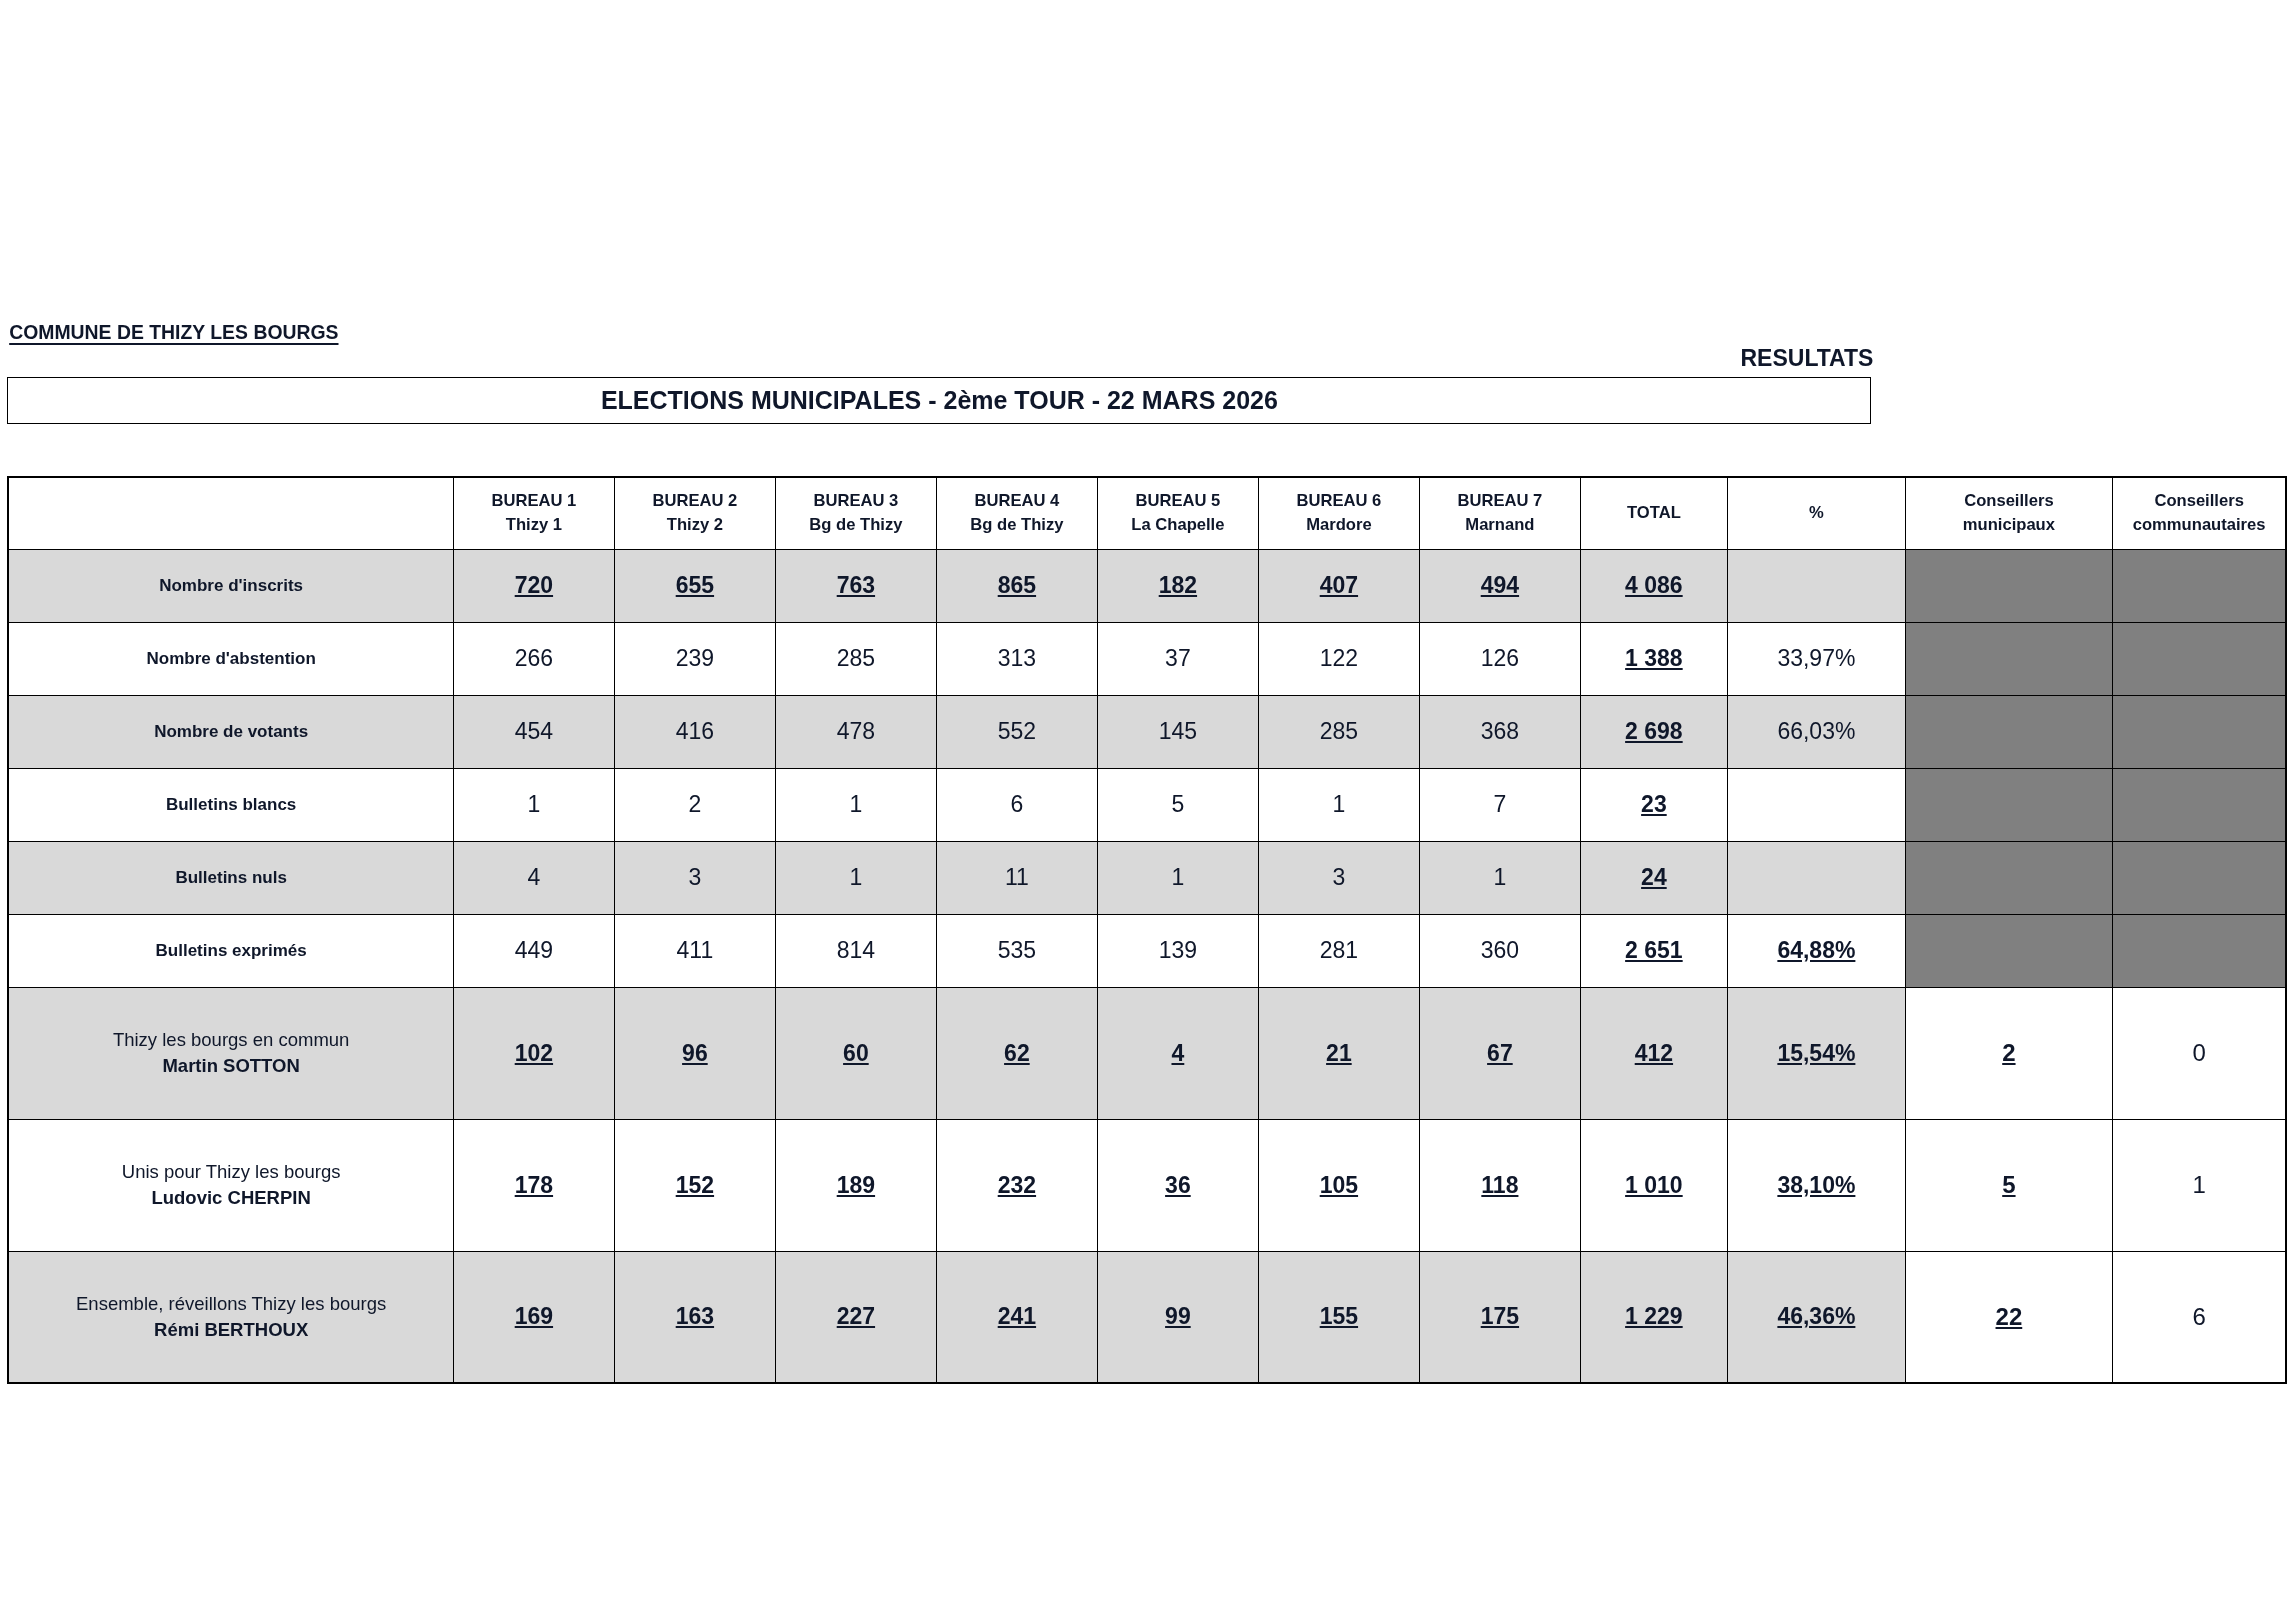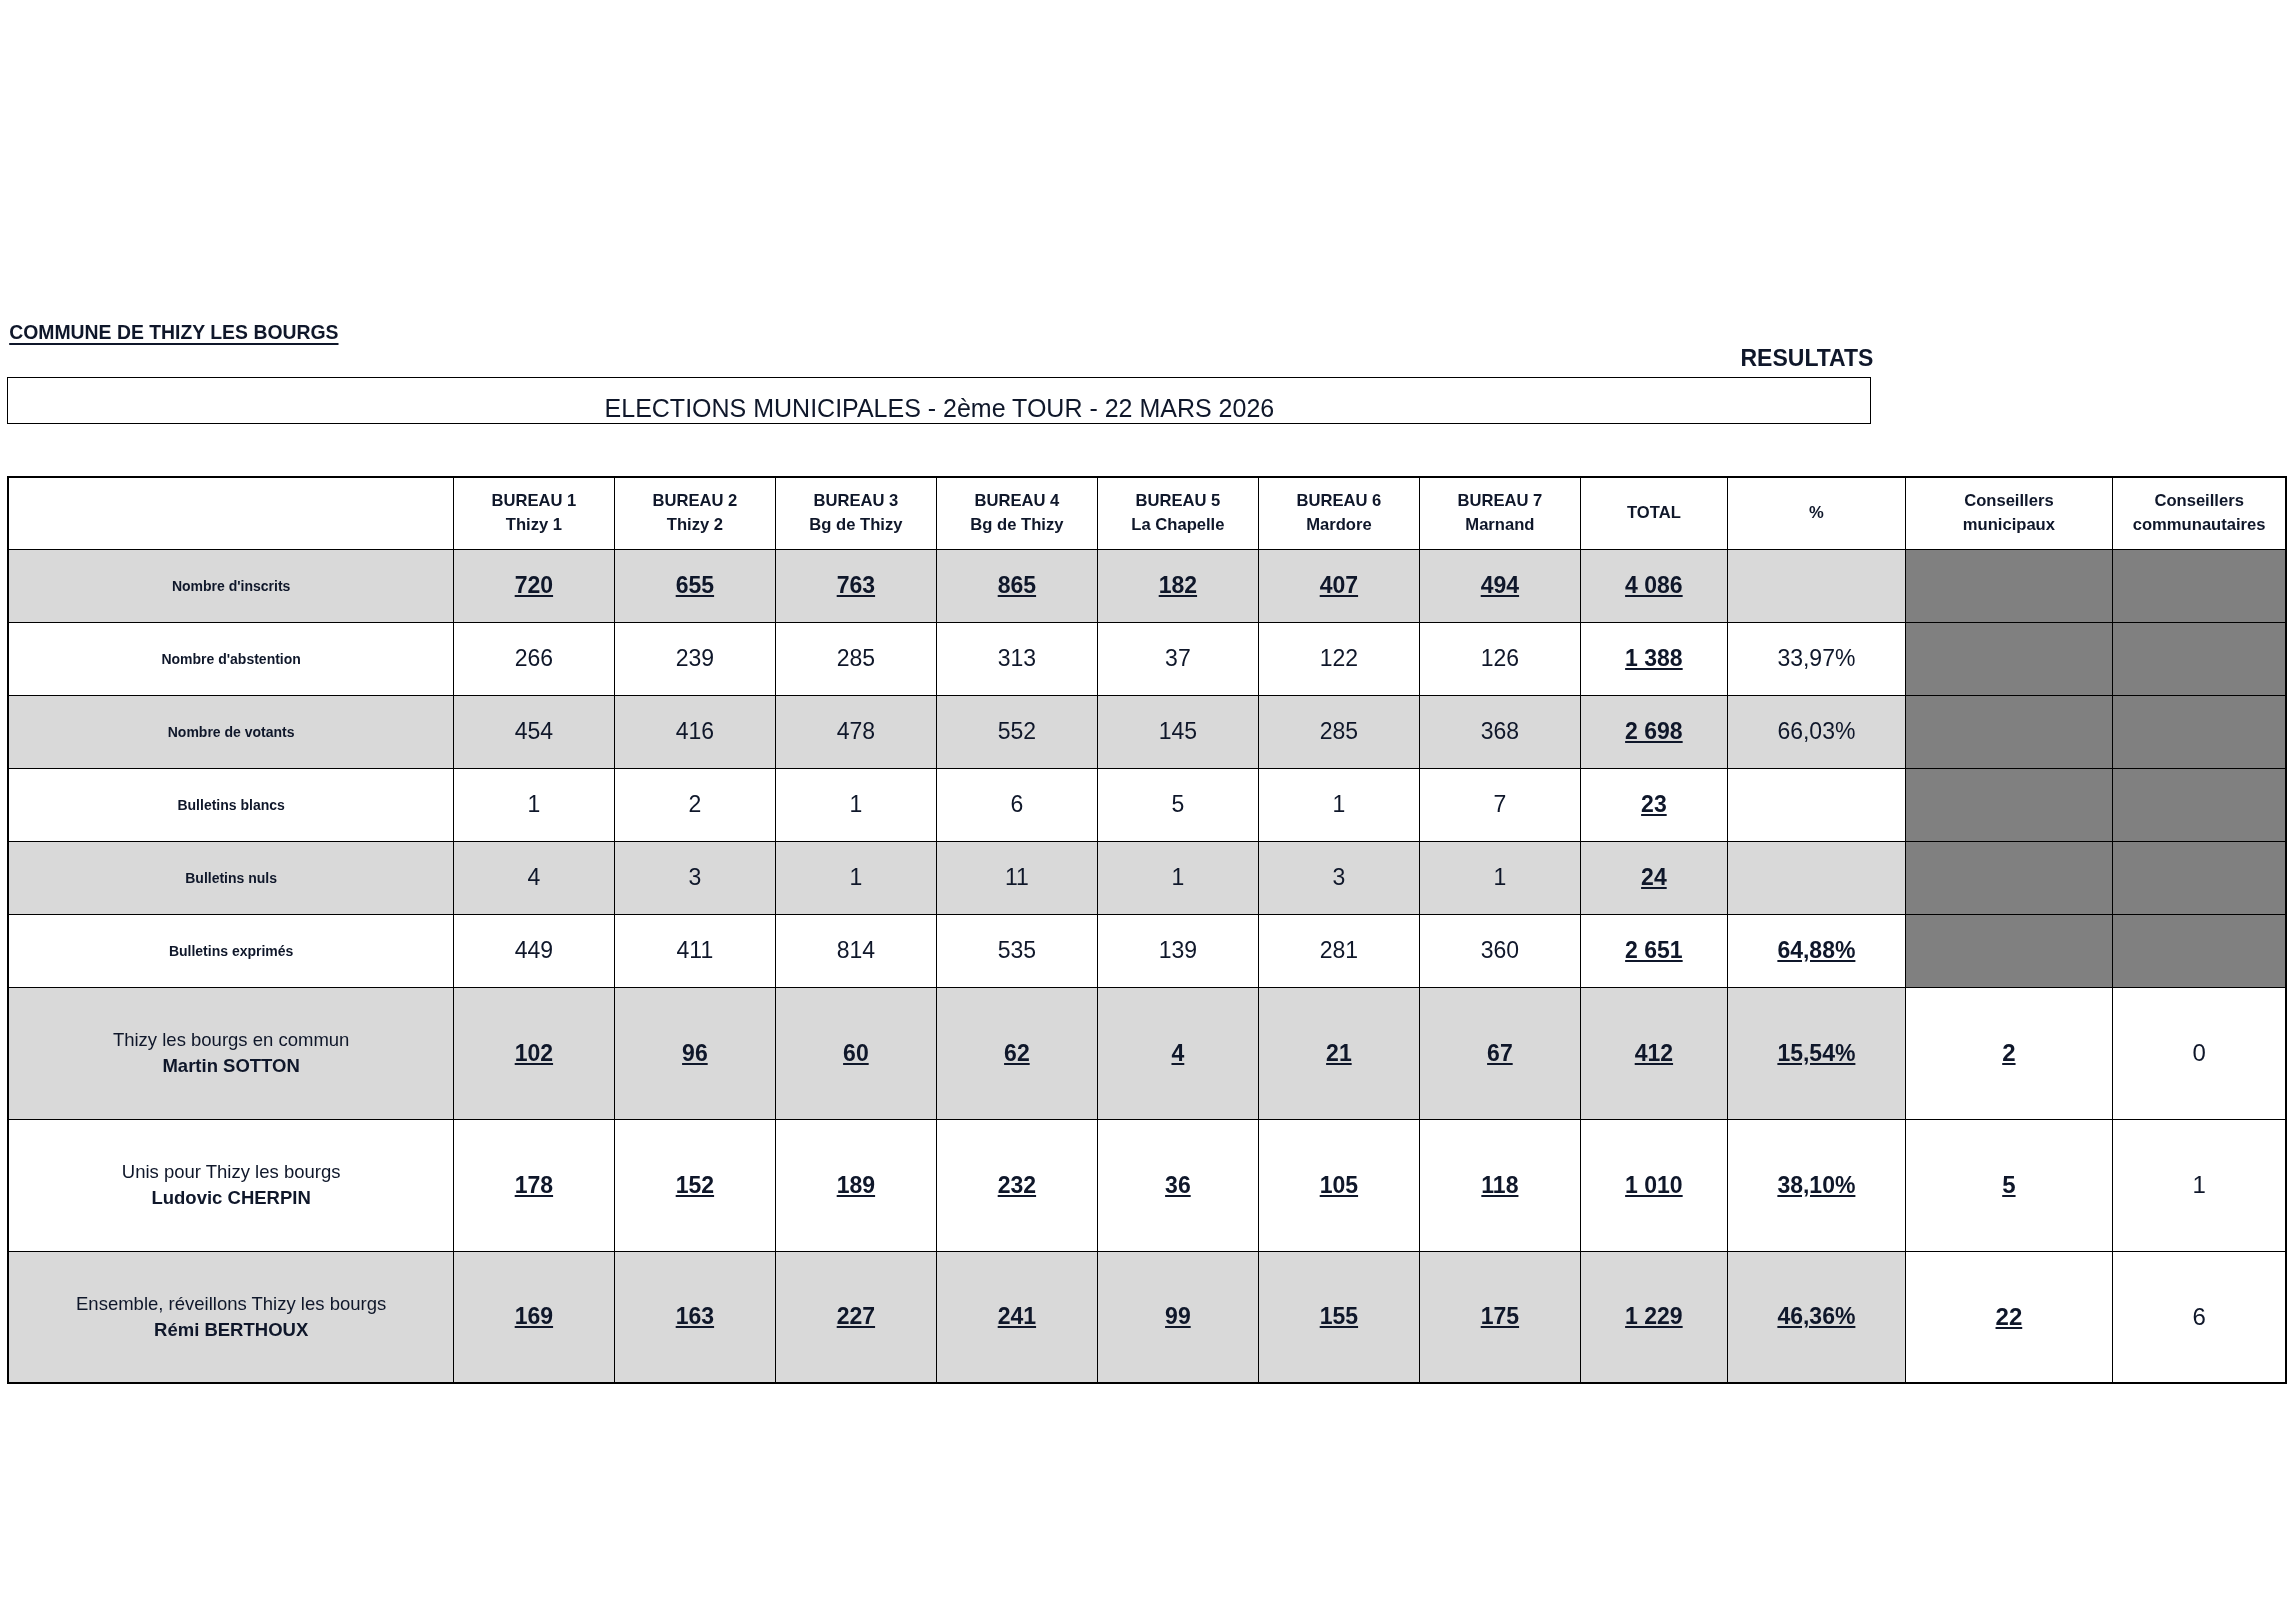--- a/index.html
+++ b/index.html
@@ -36,24 +36,24 @@
     font-weight: bold;
   }
   #title-box {
     position: absolute;
     left: 7.4px;
     top: 377px;
     width: 1862px;
     height: 45px;
     border: 1.8px solid #000000;
     display: flex;
-    align-items: flex-end;
+    align-items: center;
     justify-content: center;
     font-size: 25px;
-    font-weight: normal;
+    font-weight: bold;
     white-space: nowrap;
   }
   #results-table {
     position: absolute;
     left: 7.4px;
     top: 476px;
     width: 2275px;
     border-collapse: collapse;
     table-layout: fixed;
     border: 2.8px solid #000000;
@@ -71,21 +71,21 @@
   th {
     background: #ffffff;
     font-size: 16.6px;
     font-weight: bold;
     line-height: 1.45;
   }
   th .h2 { display: block; }
   tr.shade td { background: #d9d9d9; }
   tr.plain td { background: #ffffff; }
   td.lbl {
-    font-size: 14px;
+    font-size: 17px;
     font-weight: bold;
   }
   td.cand-lbl {
     font-size: 18.5px;
     font-weight: normal;
     line-height: 1.4;
     padding: 0 5.5px;
   }
   td.cand-lbl .cand-name {
     display: block;

